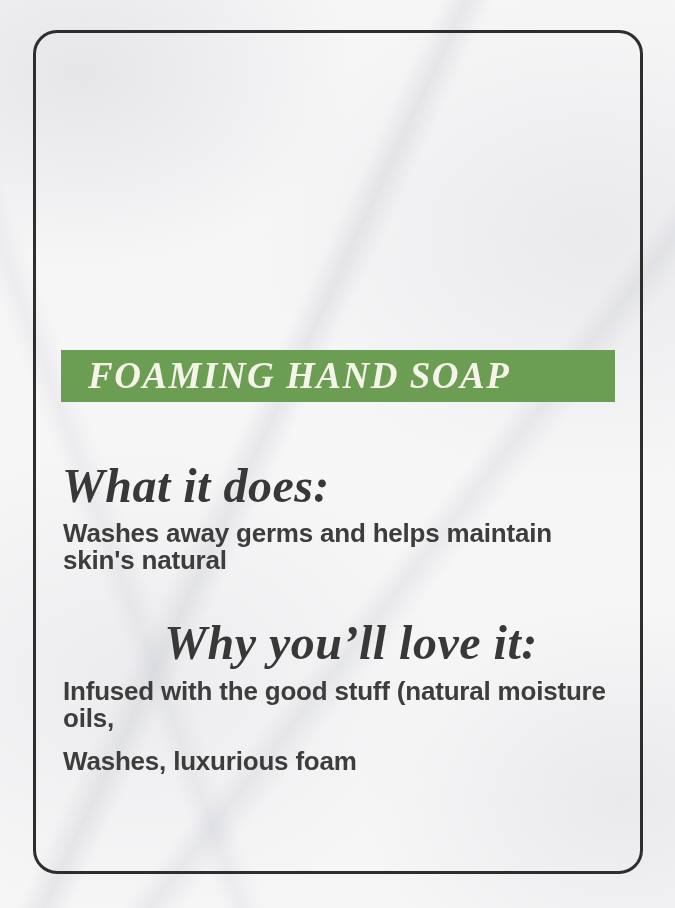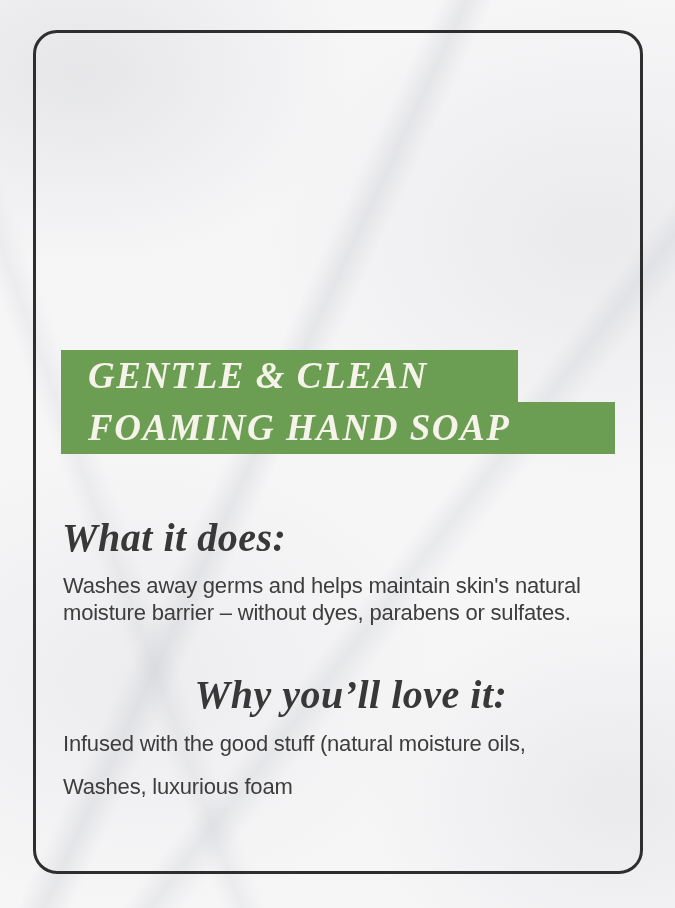--- a/index.html
+++ b/index.html
@@ -53,54 +53,52 @@
   }
   .banner-line.l1 { min-width: 408px; } 
   .banner-line.l2 { min-width: 505px; } 
 
   .section h2 {
     margin: 0 0 0 26px;
     color: var(--ink, #383838);
     font-family: "Liberation Serif", "DejaVu Serif", serif;
     font-style: italic;
     font-weight: 700;
-    font-size: 40px;
+    font-size: 48px;
     line-height: 52px;
     letter-spacing: 0.5px;
   }
   .section-what  h2 { margin-top: 58px; }
   .section-why   h2 { margin-top: 43px; text-align: center; }
 
   .section p {
     margin: 8px 0 0 27px;
     color: var(--body, #3d3d3d);
-    font-size: 22px;
+    font-size: 26px;
     line-height: 27px;
-    font-weight: 400;
+    font-weight: 700;
     letter-spacing: -0.2px;
     max-width: 560px;
   }
   .section-why p.first { margin-top: 9px; }
   .section-why p.second { margin-top: 16px; }
 </style>
 </head>
 <body>
 
 <div class="card">
 
   <div class="banner">
-    <span class="banner-line l1">GENTLE &amp; CLEAN</span>
     <span class="banner-line l2">FOAMING HAND SOAP</span>
   </div>
 
   <div class="section section-what">
     <h2>What it does:</h2>
     <p>
       <span>Washes away germs and helps maintain skin's natural</span><br>
-      <span>moisture barrier – without dyes, parabens or sulfates.</span>
     </p>
   </div>
 
   <div class="section section-why">
     <h2>Why you’ll love it:</h2>
     <p class="first">
       <span>Infused with the good stuff (natural moisture oils,</span><br>
     </p>
     <p class="second">
       <span>Washes, luxurious foam</span>

